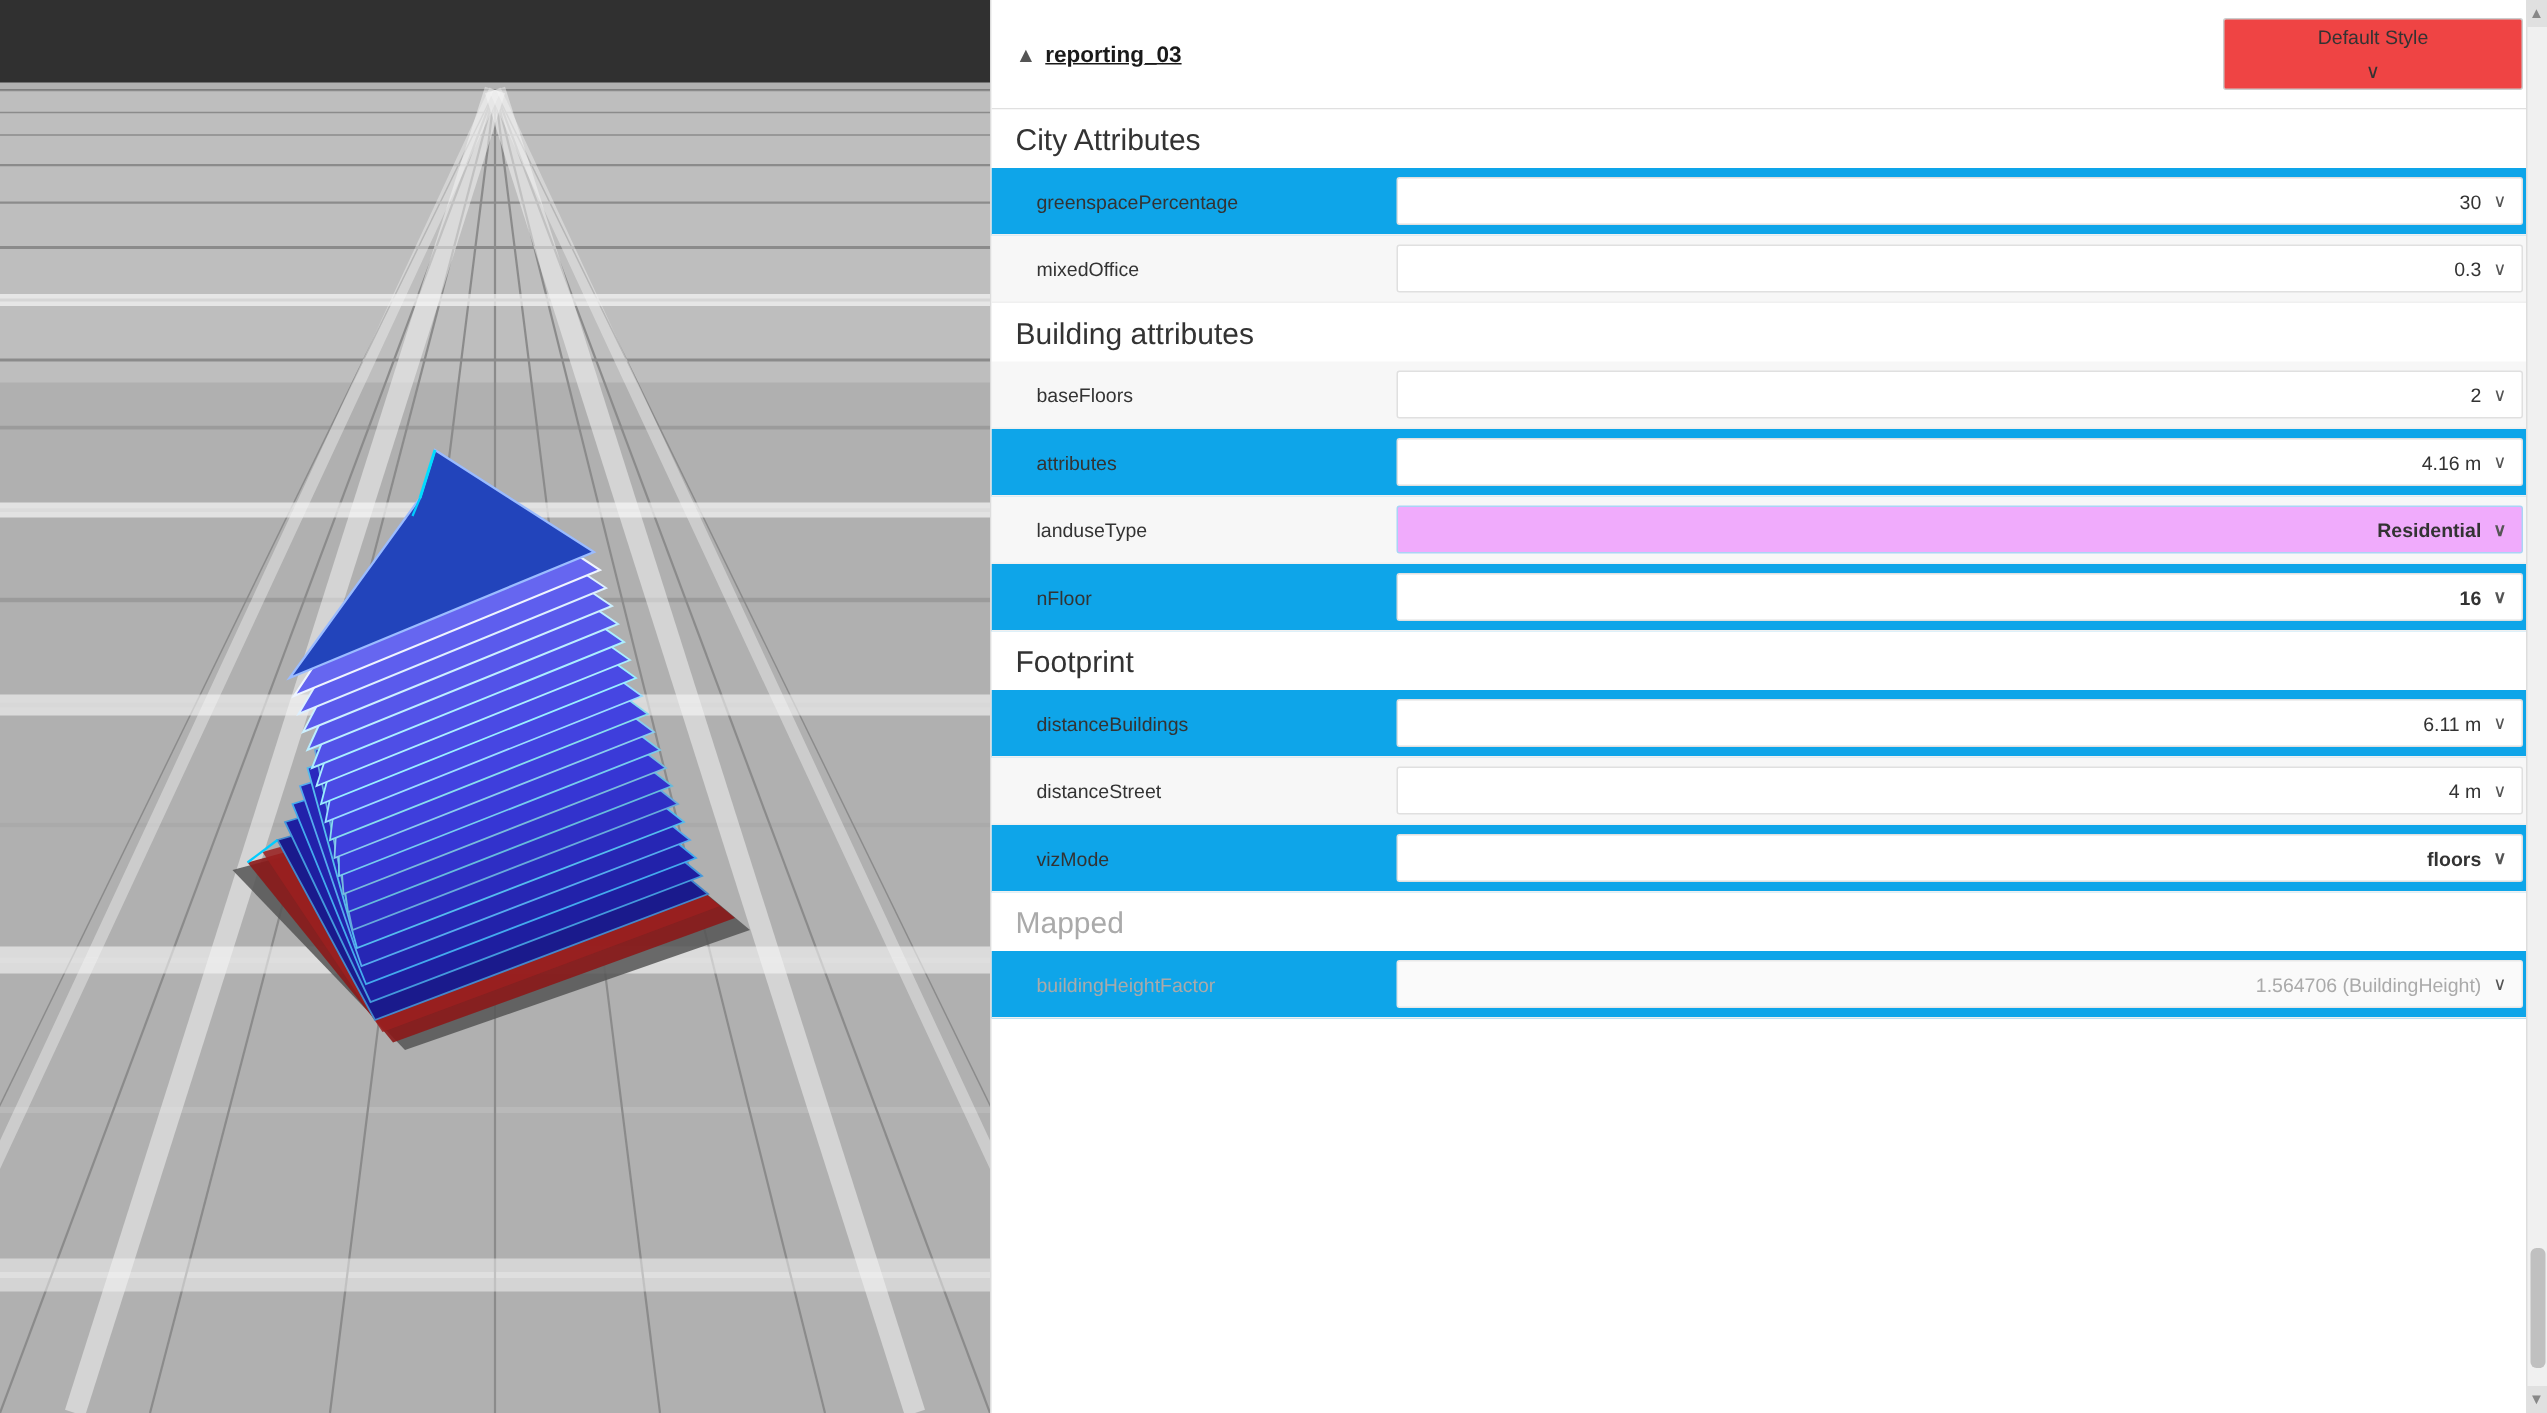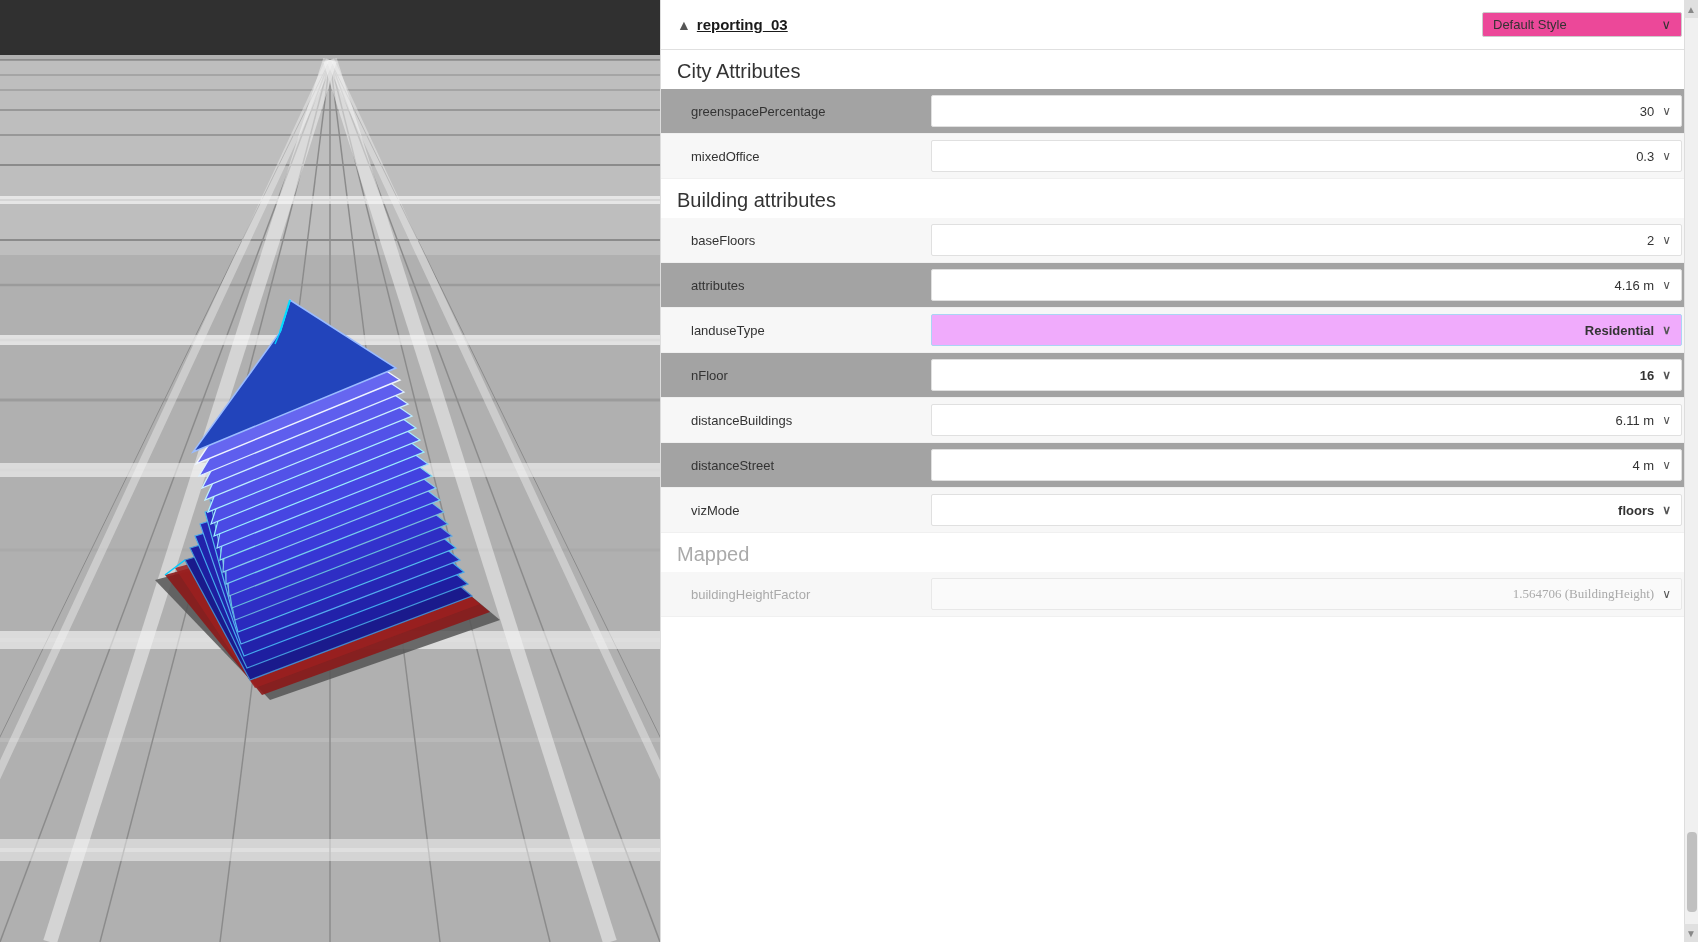--- a/index.html
+++ b/index.html
@@ -59,49 +59,50 @@
     .chevron-up {
       color: #555;
       font-size: 14px;
     }
 
     .style-dropdown {
       margin-left: auto;
       display: flex;
       align-items: center;
       gap: 8px;
-      background: #ec4899;
+      background: #ef4444;
       border: 1px solid #ccc;
       border-radius: 2px;
       padding: 4px 10px;
       font-size: 13px;
       color: #333;
       cursor: pointer;
       min-width: 200px;
       justify-content: space-between;
+      flex-direction: column;
     }
 
     .section-header {
       padding: 10px 16px 6px 16px;
       font-size: 20px;
       font-weight: 400;
       color: #333;
       background: #fff;
     }
 
     .section-header.dimmed {
       color: #aaa;
     }
 
     .property-row {
       display: flex;
       align-items: center;
       padding: 6px 16px 6px 30px;
       border-bottom: 1px solid #f0f0f0;
-      background: #a3a3a3;
+      background: #0ea5e9;
       min-height: 42px;
     }
 
     .property-row:nth-child(even) {
       background: #f7f7f7;
     }
 
     .property-name {
       font-size: 13px;
       color: #333;
@@ -133,21 +134,20 @@
     }
 
     .property-value.bold-text {
       font-weight: 700;
     }
 
     .property-value.dimmed-val {
       color: #aaa;
       border-color: #e8e8e8;
       background: #fafafa;
-      font-family: Liberation Serif, serif;
     }
 
     .chevron-down {
       color: #555;
       font-size: 12px;
       margin-left: 8px;
     }
 
     .properties-wrapper {
       position: relative;
@@ -302,20 +302,21 @@
     </div>
 
     <div class="property-row">
       <span class="property-name">nFloor</span>
       <div class="property-value bold-text">
         <span>16</span>
         <span class="chevron-down">∨</span>
       </div>
     </div>
 
+    <div class="section-header">Footprint</div>
 
     <div class="property-row">
       <span class="property-name">distanceBuildings</span>
       <div class="property-value">
         <span>6.11 m</span>
         <span class="chevron-down">∨</span>
       </div>
     </div>
 
     <div class="property-row">

